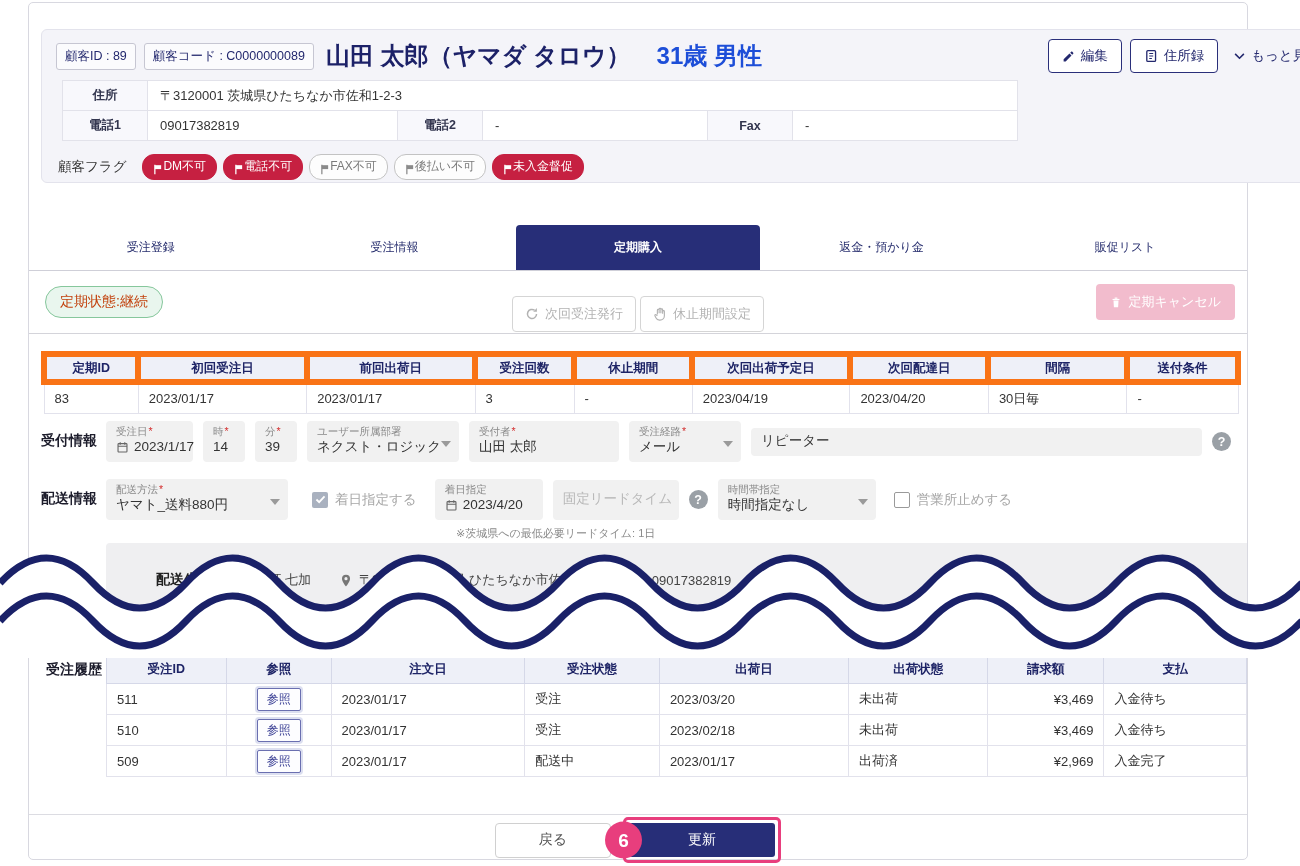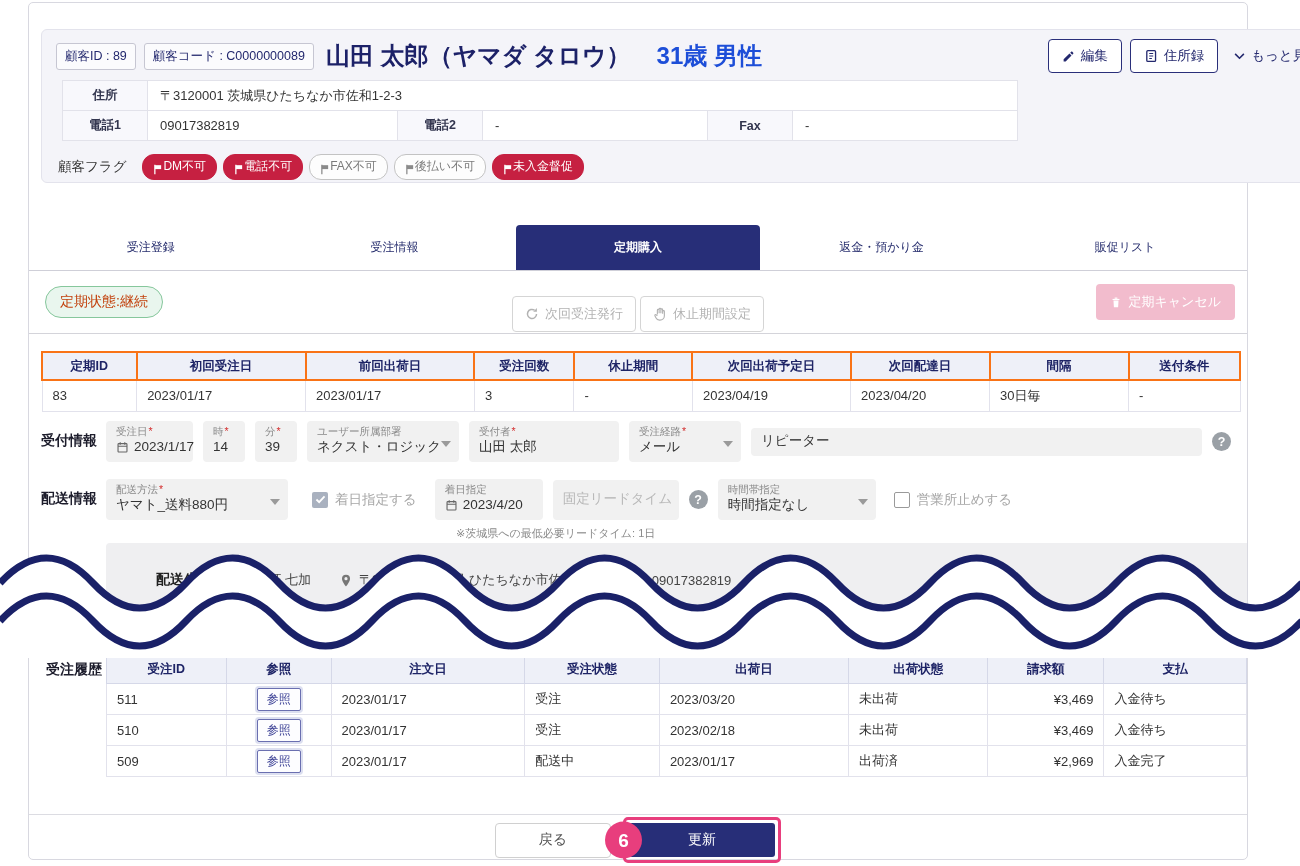--- a/index.html
+++ b/index.html
@@ -50,21 +50,21 @@
   .btn-disabled { display:flex; align-items:center; gap:6px; background:#fff; border:1px solid #d5d5d5;
     border-radius:4px; color:#b2b2b2; font-size:13px; padding:8px 12px; margin:0 2px; }
   .btn-cancel { position:absolute; right:0; top:2px; display:flex; align-items:center; gap:6px;
     background:#f2bccd; border:none; border-radius:4px; color:#fff; font-size:13px; padding:9px 14px;
     cursor:pointer; }
   .divider { position:absolute; left:0; right:0; top:330px; border-top:1px solid #d4d4da; }
 
   
   .sub-table { position:absolute; left:12px; right:6px; top:348px; border-collapse:collapse;
     width:calc(100% - 18px); table-layout:fixed; }
-  .sub-table th { background:#eef0f8; border:2px solid #f97316; color:#1e2466; font-size:12.5px;
+  .sub-table th { background:#eef0f8; border:6px solid #f97316; color:#1e2466; font-size:12.5px;
     height:28px; font-weight:bold; }
   .sub-table td { background:#fff; border:1px solid #e2e2ec; color:#333; font-size:13px; height:31px;
     padding-left:10px; }
 
   
   .form-row { position:absolute; left:12px; right:16px; display:flex; align-items:flex-start; }
   .row-reception { top:418px; }
   .row-delivery { top:476px; }
   .section-label { width:65px; flex:0 0 65px; font-size:14px; font-weight:bold; color:#1d1d2c;
     padding-top:11px; }

